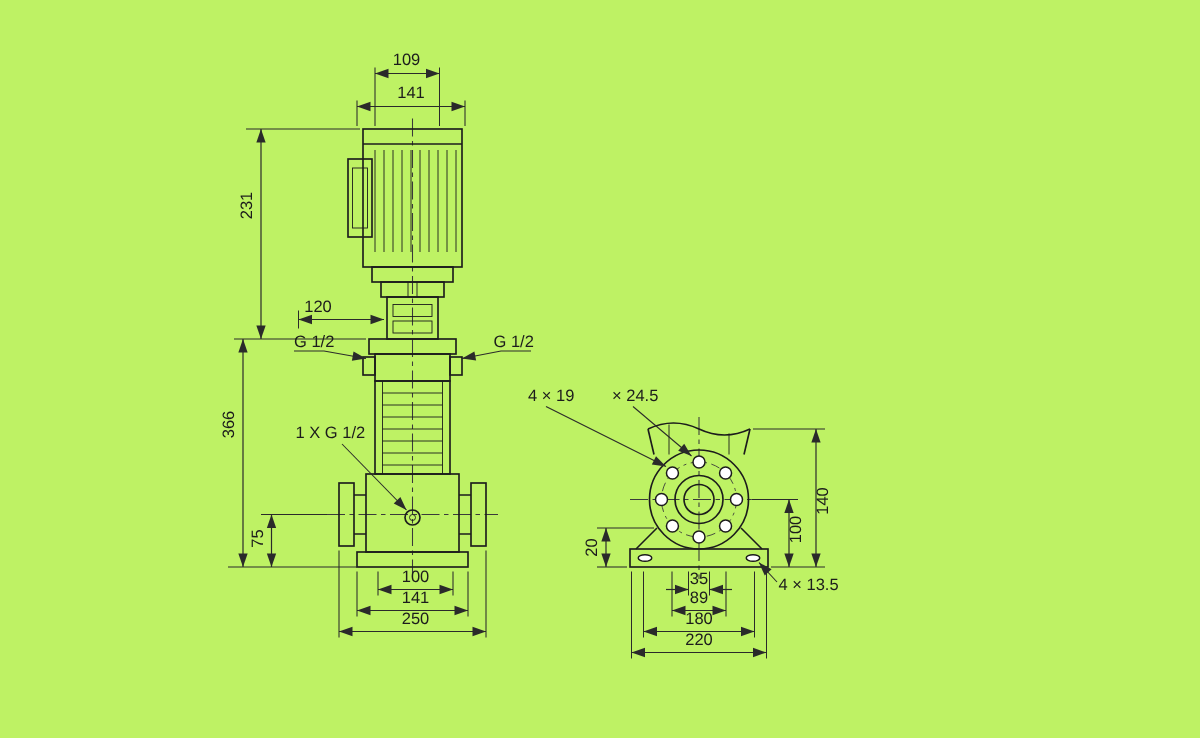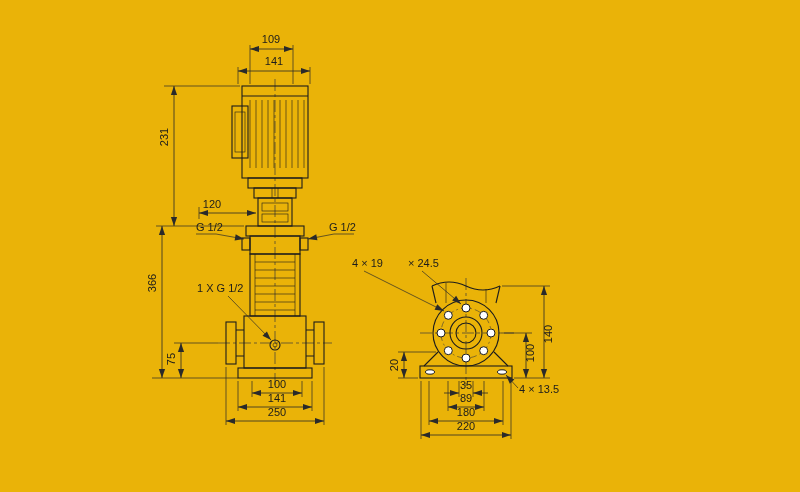--- a/index.html
+++ b/index.html
@@ -1,17 +1,17 @@
 <!DOCTYPE html>
 <html><head>
 <meta charset="utf-8">
 <style>
   html,body { margin:0; padding:0; background:#ffffff; }
   .page {
-    width:800px; height:492px; position:relative; background:#eab308;
+    width:800px; height:492px; position:relative; background:#bef264;
     font-family:"Liberation Sans","DejaVu Sans",sans-serif;
     overflow:hidden;
   }
   svg { display:block; }
   svg text {
     font-family:"Liberation Sans","DejaVu Sans",sans-serif;
     font-size:11px;
     fill:#1c1c1c;
   }
   .ol { fill:none; stroke:#1c1c1c; stroke-width:1.1; }   

